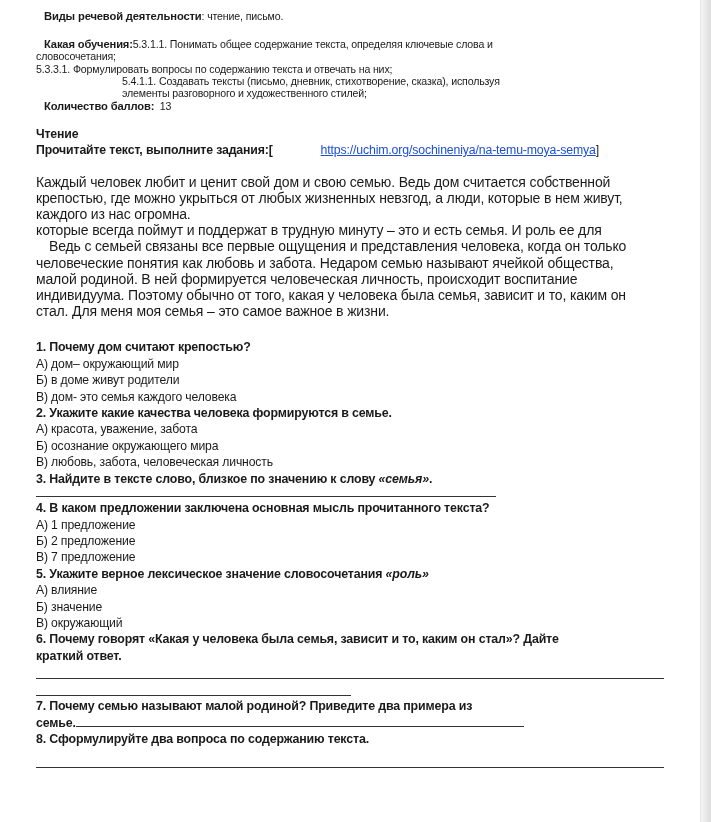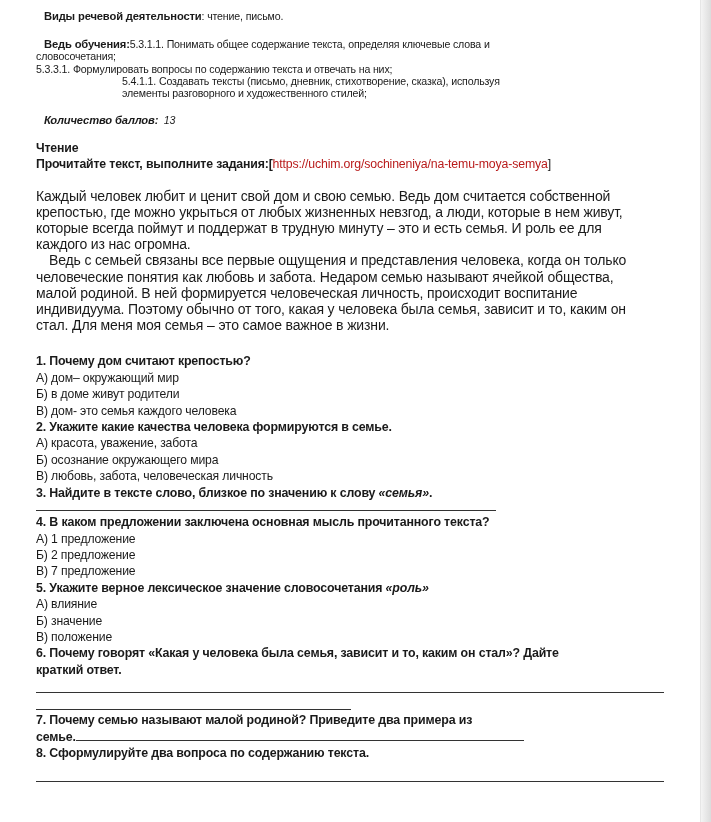--- a/index.html
+++ b/index.html
@@ -18,21 +18,21 @@
     .page {
       position: absolute; left: 36px; top: 0; width: 630px;
       font-size: 12.3px; line-height: 15.6px;
       letter-spacing: -0.15px;
     }
     .b { font-weight: bold; }
     .line { white-space: nowrap; }
     .meta { font-size: 10.6px; line-height: 12.2px; }
     .meta .b { font-size: 11.2px; padding-left: 8px; }
     .indent { padding-left: 86px; }
-    .link { color: #b91c1c; font-weight: normal; }
+    .link { color: #1d4ed8; text-decoration: underline; font-weight: normal; margin-left: 48px; }
     .para { font-size: 14px; line-height: 16.2px; white-space: normal; text-align: left; }
     .q { font-weight: bold; font-size: 12.4px; line-height: 16.4px; }
     .opt { font-size: 12.2px; line-height: 16.4px; }
     .i { font-style: italic; margin-top: 12px; }
     .rule { border-bottom: 1px solid #333; height: 0; }
     .inline-rule { display: inline-block; border-bottom: 1px solid #333; vertical-align: baseline; }
   </style>
 </head>
 <body>
 
@@ -40,40 +40,40 @@
 
 <div class="page">
 
   <div style="height:10px"></div>
   <div class="line meta">
     <span class="b">Виды речевой деятельности</span><span>: чтение, письмо.</span>
   </div>
 
   <div style="height:16px"></div>
   <div class="meta">
-    <div class="line"><span class="b">Ведь обучения:</span><span>5.3.1.1. Понимать общее содержание текста, определяя ключевые слова и</span></div>
+    <div class="line"><span class="b">Какая обучения:</span><span>5.3.1.1. Понимать общее содержание текста, определяя ключевые слова и</span></div>
     <div class="line">словосочетания;</div>
     <div class="line">5.3.3.1. Формулировать вопросы по содержанию текста и отвечать на них;</div>
     <div class="line indent">5.4.1.1. Создавать тексты (письмо, дневник, стихотворение, сказка), используя</div>
     <div class="line indent">элементы разговорного и художественного стилей;</div>
-    <div class="line" style="margin-top:15px;font-style:italic;"><span class="b">Количество баллов:</span>&nbsp; <span>13</span></div>
+    <div class="line" style="margin-top:1px;"><span class="b">Количество баллов:</span>&nbsp; <span>13</span></div>
   </div>
 
   <div style="height:15px"></div>
   <div class="line b">Чтение</div>
   <div class="line b">
     <span>Прочитайте  текст, выполните задания:</span><span>[</span><span class="link">https://uchim.org/sochineniya/na-temu-moya-semya</span><span style="font-weight:normal">]</span>
   </div>
 
   <div style="height:15px"></div>
   <div class="para">
     <div class="line">Каждый человек любит и ценит свой дом и свою семью. Ведь дом считается собственной</div>
     <div class="line">крепостью, где можно укрыться от любых жизненных невзгод, а люди, которые в нем живут,</div>
+    <div class="line">каждого из нас огромна.</div>
     <div class="line">которые всегда поймут и поддержат в трудную минуту – это и есть семья. И роль ее для</div>
-    <div class="line">каждого из нас огромна.</div>
   </div>
   <div class="para">
     <div class="line" style="padding-left:13px">Ведь с семьей связаны все первые ощущения и представления человека, когда он только</div>
     <div class="line">человеческие понятия как любовь и забота. Недаром семью называют ячейкой общества,</div>
     <div class="line">малой родиной. В ней формируется человеческая личность, происходит воспитание</div>
     <div class="line">индивидуума. Поэтому обычно от того, какая у человека была семья, зависит и то, каким он</div>
     <div class="line">стал. Для меня моя семья – это самое важное в жизни.</div>
   </div>
 
   <div style="height:20px"></div>
@@ -101,21 +101,21 @@
     <div class="line q">4. В каком предложении заключена основная мысль прочитанного текста?</div>
     <div class="line opt">А) 1 предложение</div>
     <div class="line opt">Б) 2 предложение</div>
     <div class="line opt">В) 7 предложение</div>
   </div>
 
   <div>
     <div class="line q"><span>5. Укажите верное лексическое значение словосочетания </span><span class="i">«роль»</span></div>
     <div class="line opt">А) влияние</div>
     <div class="line opt">Б) значение</div>
-    <div class="line opt">В) положение</div>
+    <div class="line opt">В) окружающий</div>
   </div>
 
   <div>
     <div class="line q">6. Почему говорят «Какая у человека была семья, зависит и то, каким он стал»? Дайте</div>
     <div class="line q">краткий ответ.</div>
     <div class="rule" style="width:628px; margin-top:14px;"></div>
     <div class="rule" style="width:315px; margin-top:16px; margin-bottom:2px;"></div>
   </div>
 
   <div>

